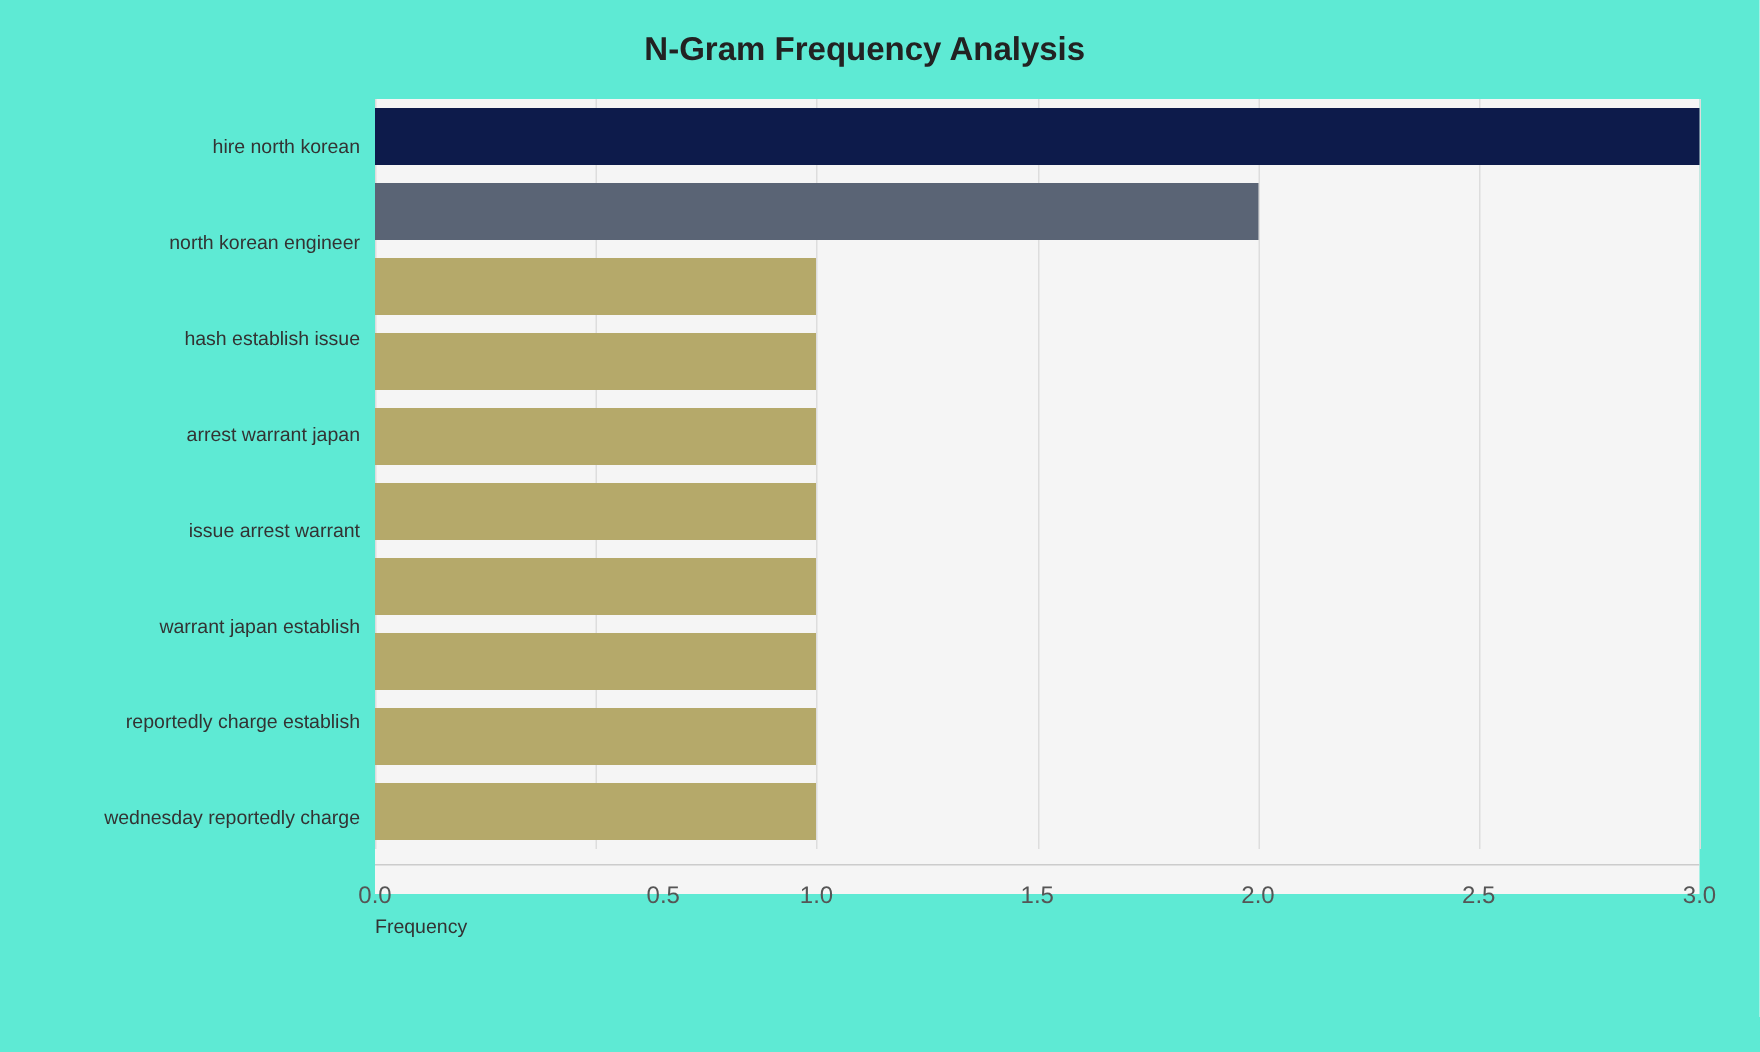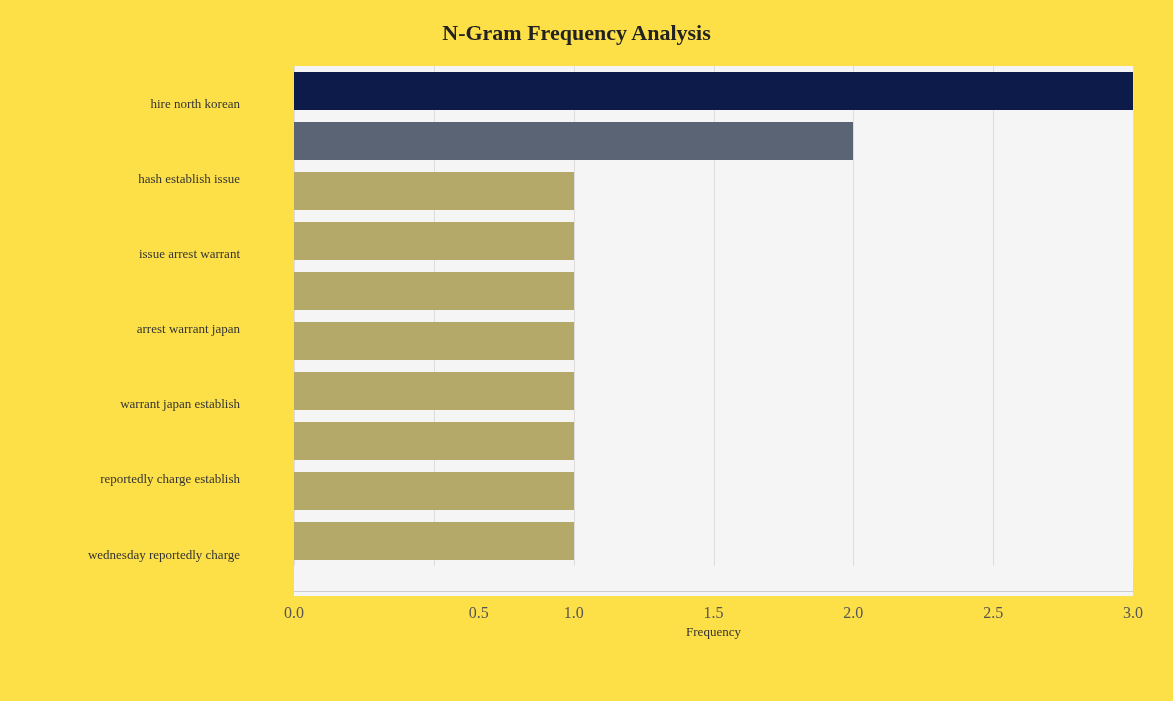--- a/index.html
+++ b/index.html
@@ -8,38 +8,36 @@
       font-family: Arial, sans-serif;
       width: 1173px;
       height: 701px;
       display: flex;
       align-items: center;
       justify-content: center;
     }
     .chart-container {
       width: 1173px;
       height: 701px;
-      background: #fde047;
-      padding: 20px 40px 45px 20px;
-      position: relative;
-      font-family: Liberation Serif, serif;
+      background: #5eead4;
+      padding: 20px 40px 60px 20px;
+      position: relative;
     }
     .chart-title {
       text-align: center;
       font-size: 22px;
       font-weight: bold;
       color: #222;
       margin-bottom: 20px;
     }
     .chart-area {
       display: flex;
       flex-direction: row;
       width: 100%;
       height: calc(100% - 80px);
-      gap: 44px;
     }
     .y-axis {
       display: flex;
       flex-direction: column;
       justify-content: space-around;
       align-items: flex-end;
       width: 230px;
       flex-shrink: 0;
       padding-right: 10px;
       padding-bottom: 30px;
@@ -123,41 +121,41 @@
     }
     .x-axis-line {
       position: absolute;
       bottom: 30px;
       left: 0;
       right: 0;
       height: 1px;
       background: #ccc;
     }
     .x-axis-label {
-      text-align: center;
       font-size: 13px;
       color: #333;
       margin-top: 4px;
       position: absolute;
       bottom: -18px;
       left: 0;
       right: 0;
     }
   </style>
 </head>
 <body>
 
 <div class="chart-container">
   <div class="chart-title">N-Gram Frequency Analysis</div>
   <div class="chart-area">
     <div class="y-axis" id="y-axis">
         <div class="y-label">hire north korean</div>
+        <div class="y-label">north korean engineer</div>
         <div class="y-label">hash establish issue</div>
+        <div class="y-label">arrest warrant japan</div>
         <div class="y-label">issue arrest warrant</div>
-        <div class="y-label">arrest warrant japan</div>
         <div class="y-label">warrant japan establish</div>
         <div class="y-label">reportedly charge establish</div>
         <div class="y-label">wednesday reportedly charge</div>
       </div>
     <div class="plot-area">
       <div class="bars-section" id="bars-section">
         <div class="grid-lines" id="grid-lines">
             <div class="grid-line" style="left: 0%;"></div>
             <div class="grid-line" style="left: 16.6667%;"></div>
             <div class="grid-line" style="left: 33.3333%;"></div>

